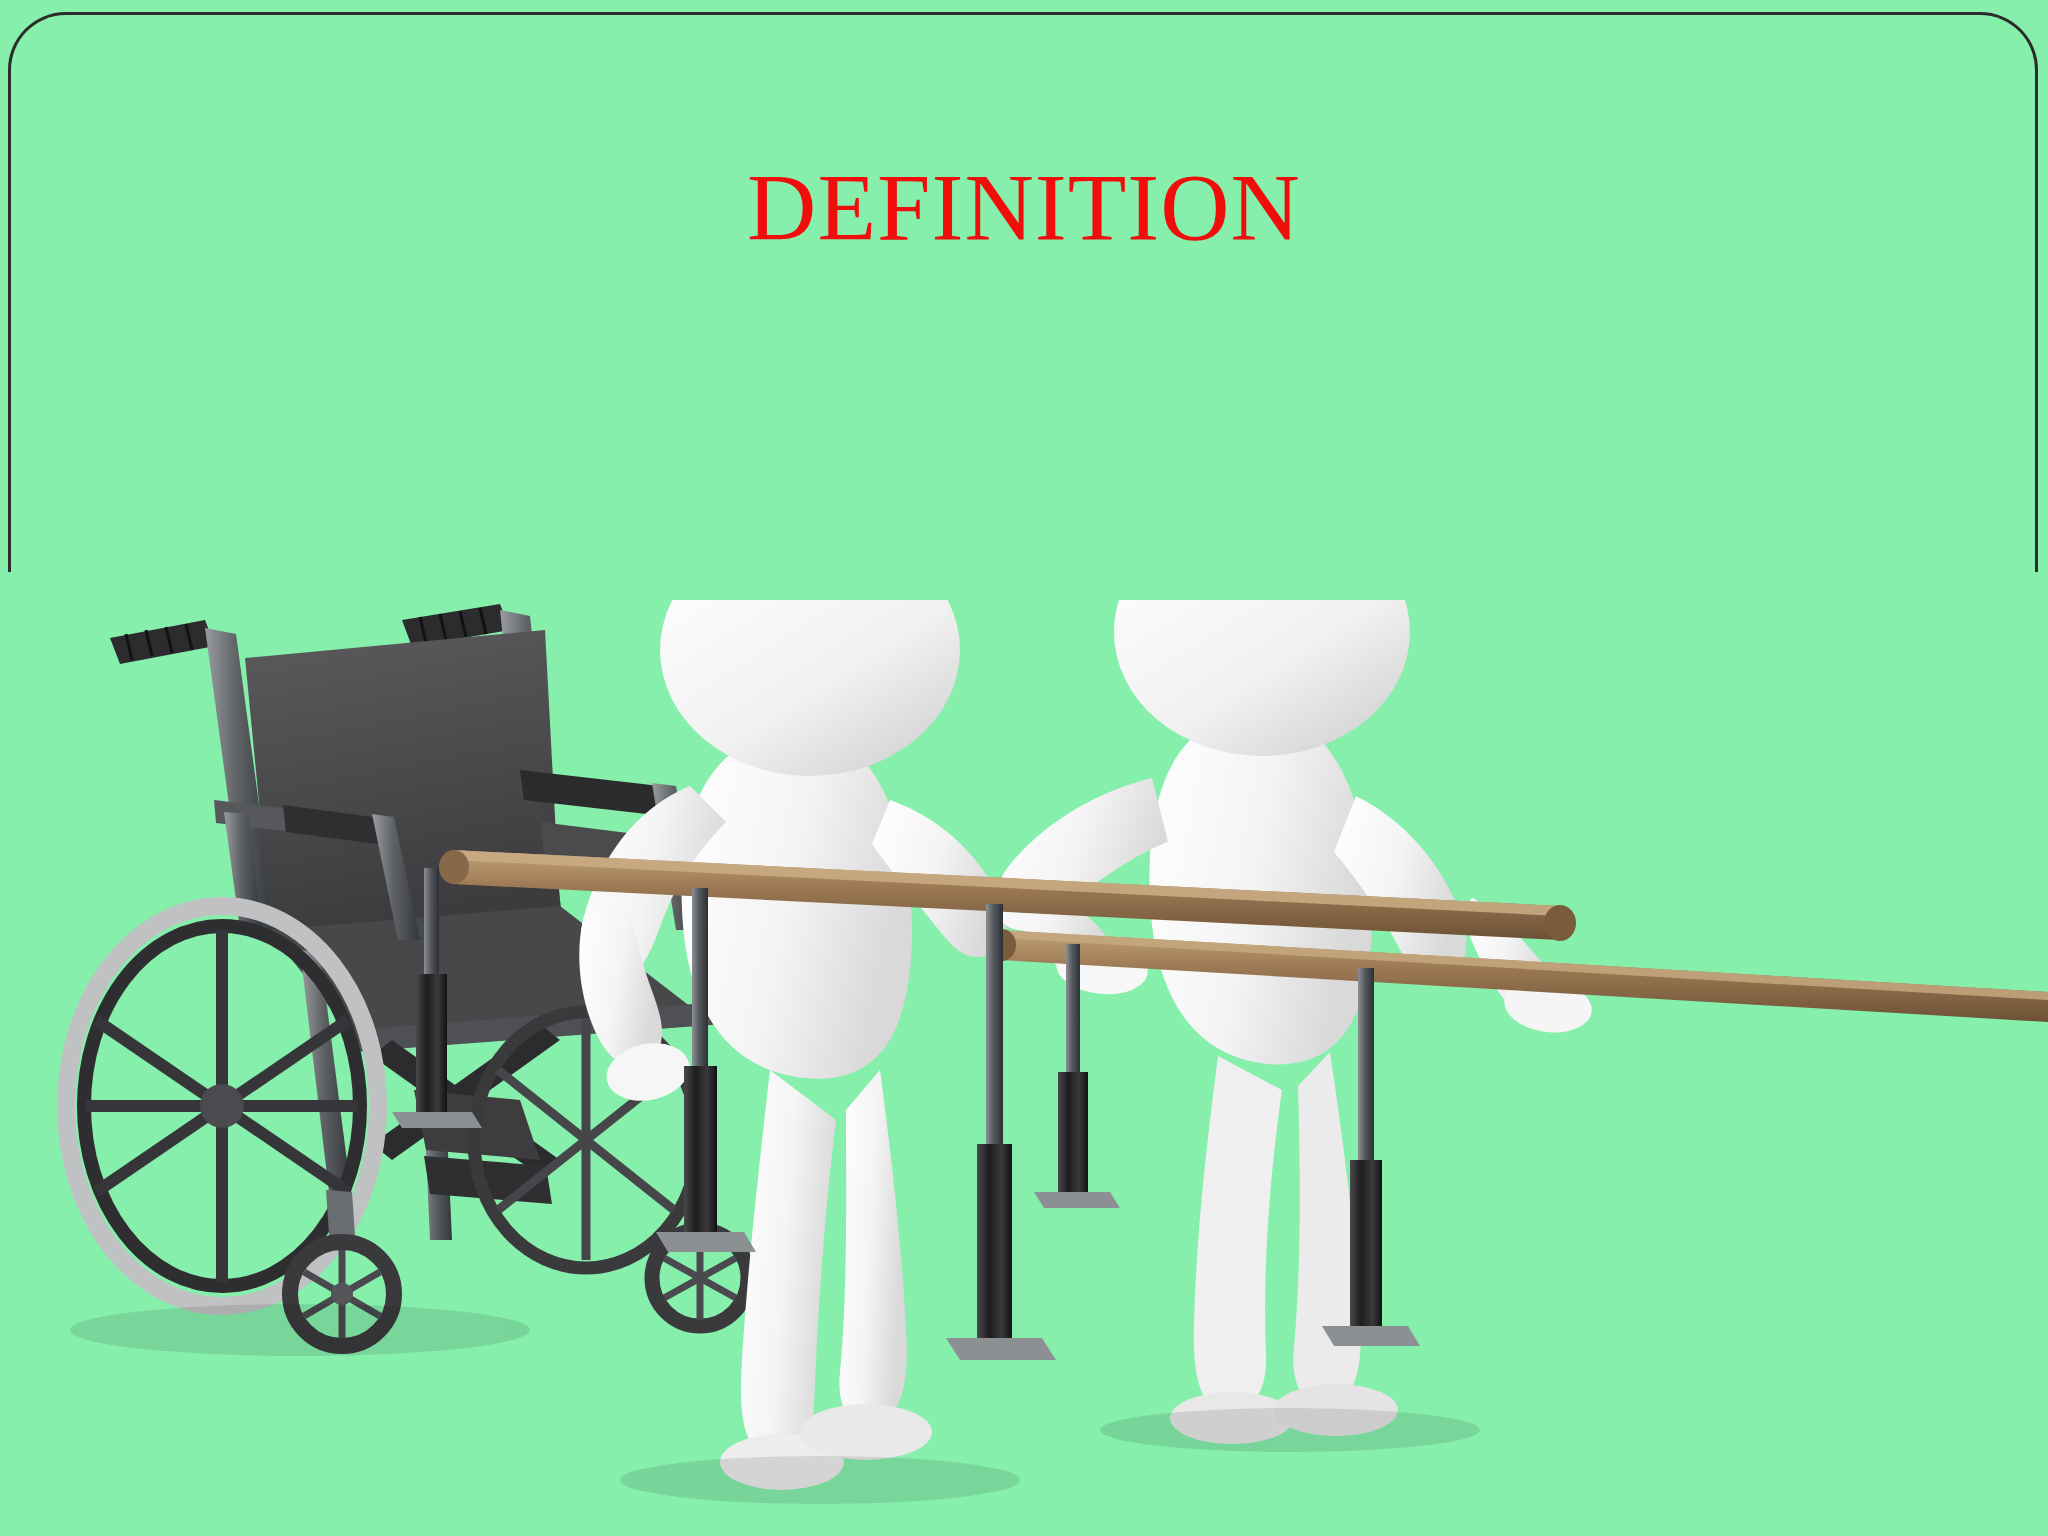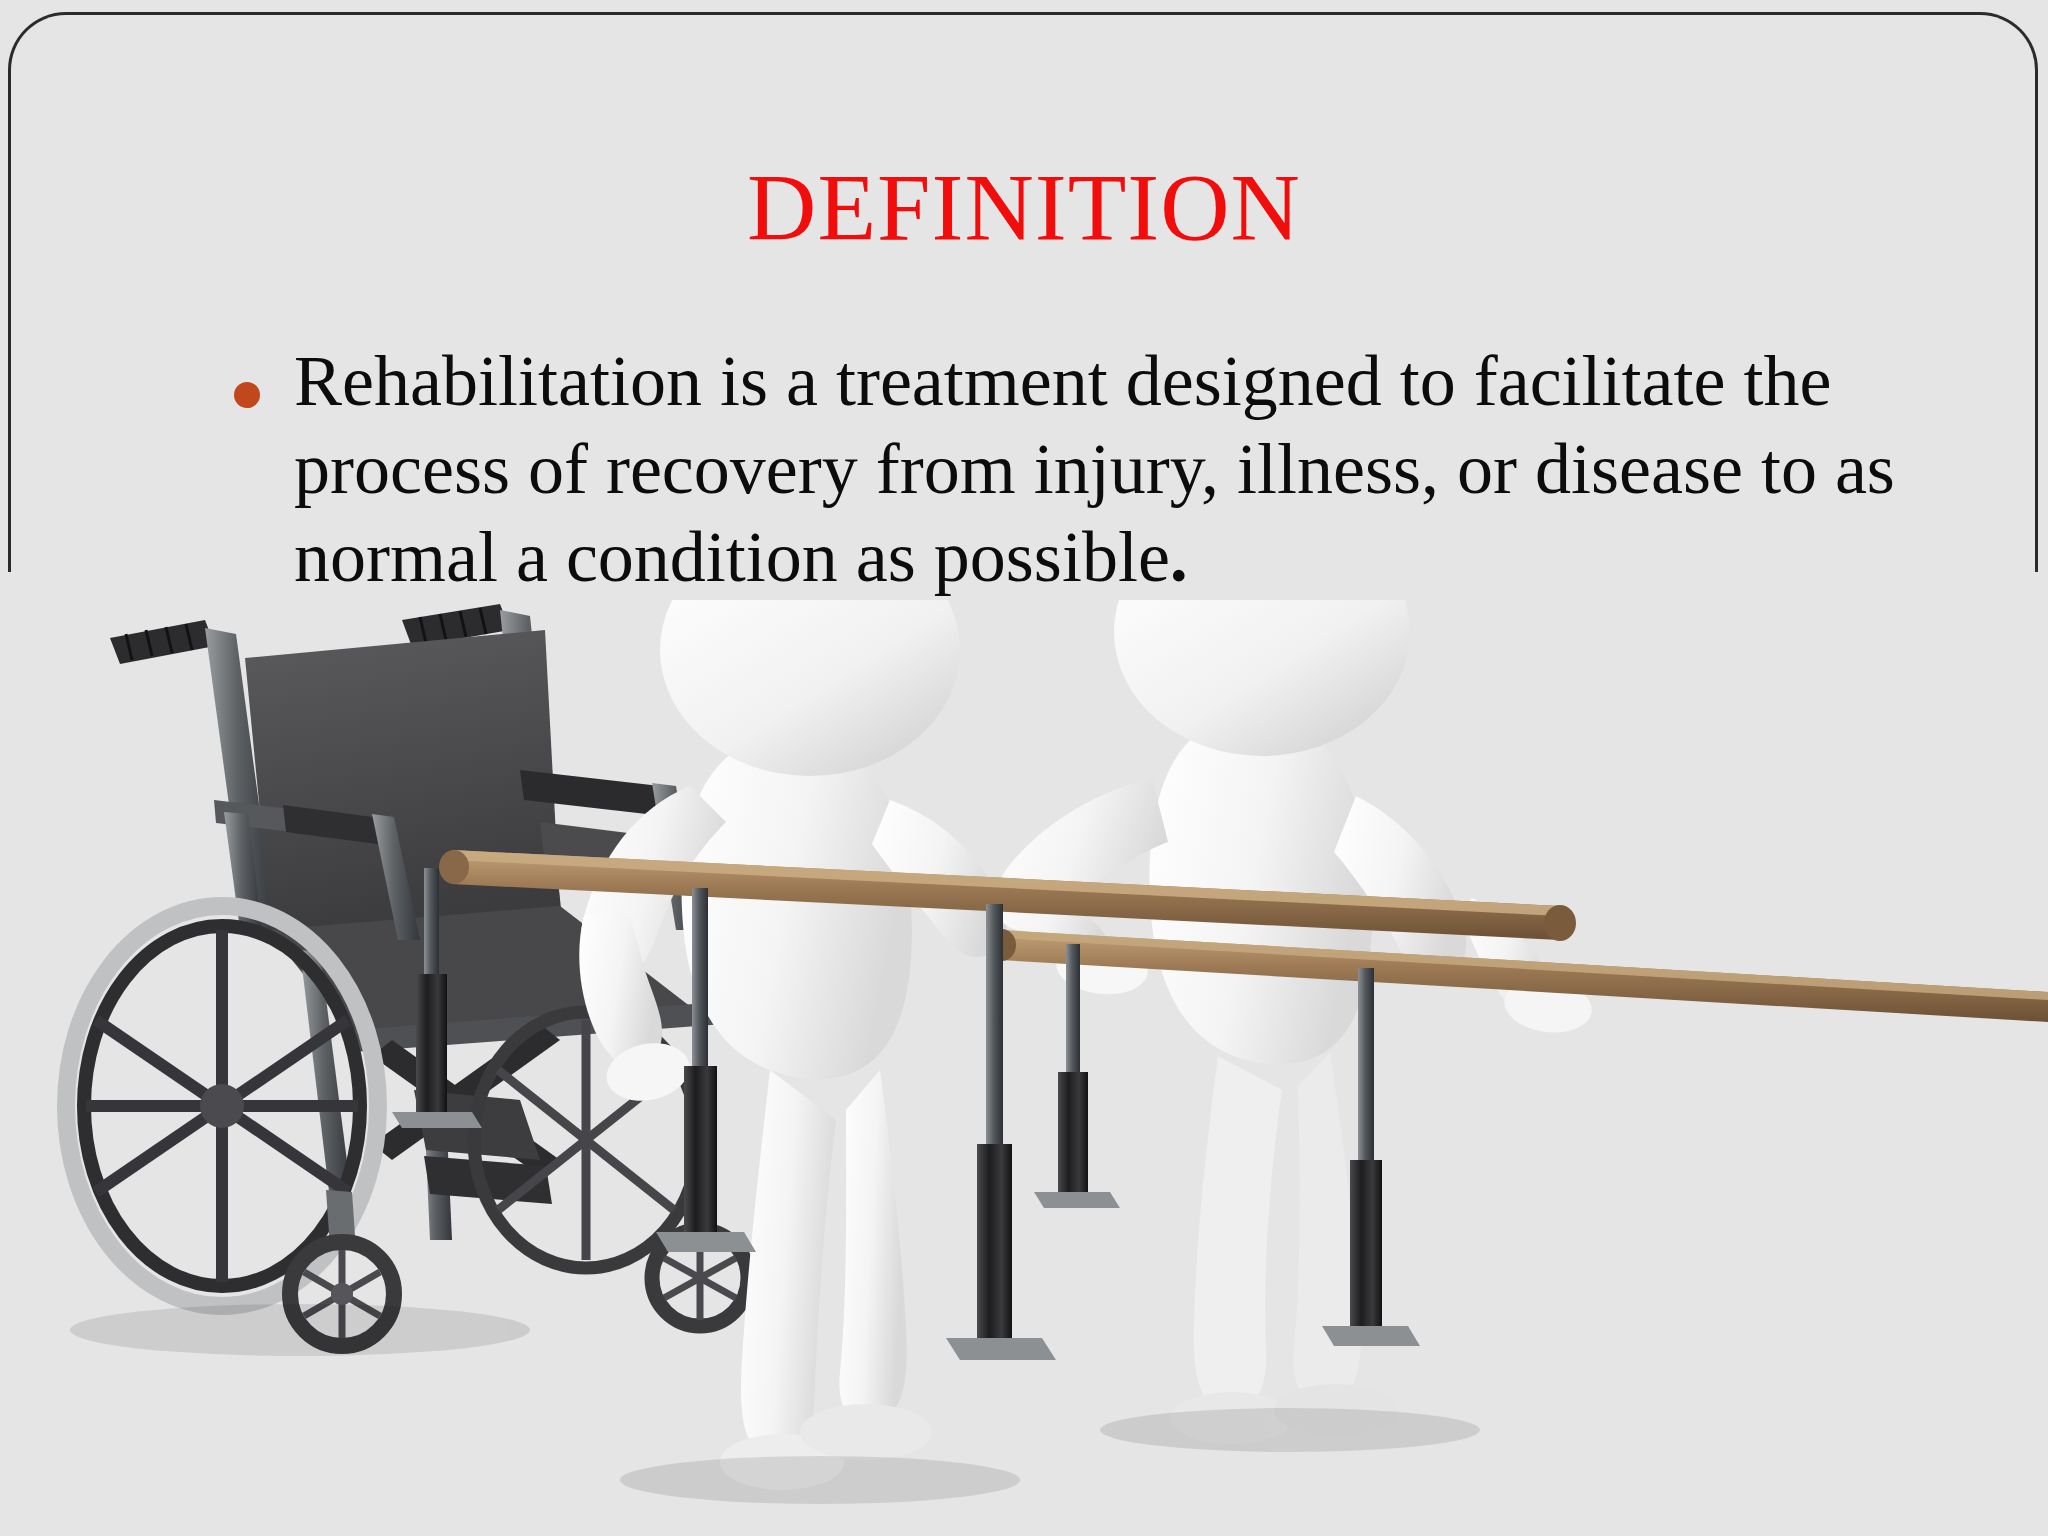--- a/index.html
+++ b/index.html
@@ -6,21 +6,21 @@
   * { margin:0; padding:0; box-sizing:border-box; }
   html, body {
     width:2048px; height:1536px;
     background:#ffffff;
     font-family:"Liberation Serif", serif;
     overflow:hidden;
   }
   #slide {
     position:relative;
     width:2048px; height:1536px;
-    background:#e5e5e5;
+    background:#86efac;
   }
 
   
   .frame {
     position:absolute;
     left:8px; top:12px;
     width:2030px; height:560px;
     border:3px solid #2b2b2b;
     border-bottom:none;
     border-top-left-radius:58px;
@@ -75,24 +75,20 @@
 </style>
 </head>
 <body>
 
 <div id="slide">
 
   <div class="frame"></div>
 
   <div class="title">DEFINITION</div>
 
-  <div class="bullet-block">
-    <div class="bullet-dot"></div>
-    <div class="bullet-text"><span> Rehabilitation is a treatment designed to facilitate the process of recovery from injury, illness, or disease to as normal a condition as possible</span><span class="period">.</span></div>
-  </div>
 
   <div class="illustration">
     <svg viewBox="0 0 2048 936" preserveAspectRatio="none" aria-hidden="true">
       <defs>
         <linearGradient id="gFig" x1="0" y1="0" x2="1" y2="0.3">
           <stop offset="0%" stop-color="#ffffff"></stop>
           <stop offset="55%" stop-color="#f4f4f4"></stop>
           <stop offset="100%" stop-color="#d9d9d9"></stop>
         </linearGradient>
         <linearGradient id="gHead" x1="0.15" y1="0" x2="0.9" y2="1">

